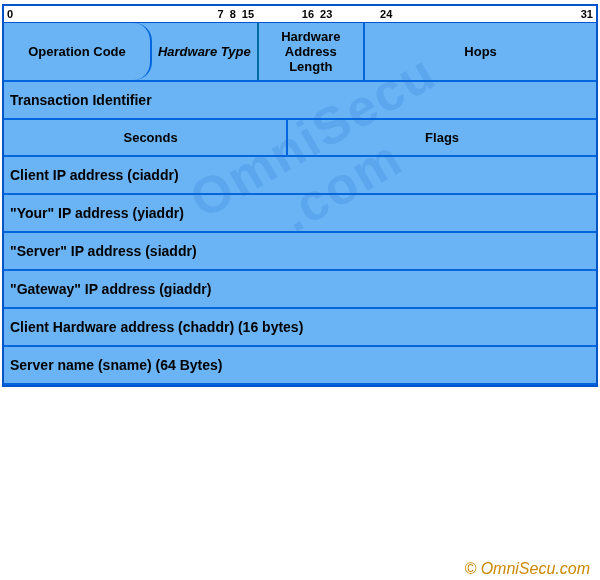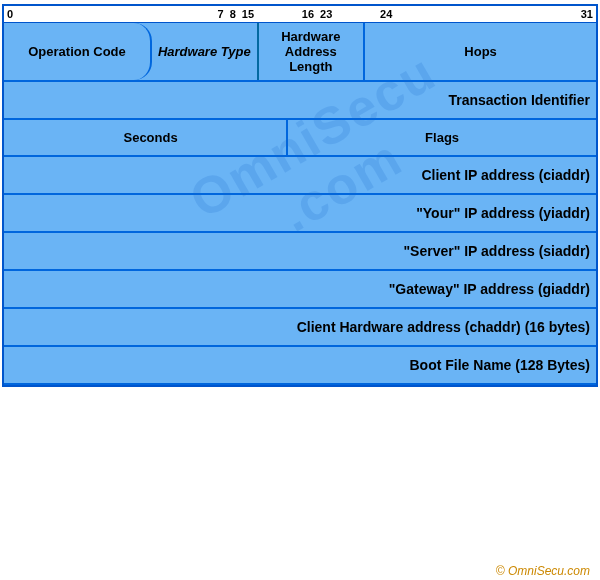--- a/index.html
+++ b/index.html
@@ -31,21 +31,21 @@
     .bit-header .right {
       text-align: right;
     }
     
     .row {
       display: flex;
       border-bottom: 2px solid #0066dd;
       background: #6ab4f5;
     }
     .row.full {
-      justify-content: flex-end;
+      justify-content: flex-start;
       align-items: center;
       padding: 10px 6px;
       font-weight: bold;
       font-size: 14px;
       color: #000;
       text-align: center;
     }
     .row.half {
       align-items: stretch;
     }
@@ -100,21 +100,21 @@
       white-space: nowrap;
       transform: translateX(-40%) rotate(-30deg);
       line-height: 1.1;
       text-align: center;
       letter-spacing: 2px;
     }
     .copyright {
       position: absolute;
       bottom: 6px;
       right: 10px;
-      font-size: 12px;
+      font-size: 16px;
       color: #cc8800;
       font-style: italic;
     }
     .outer-wrapper {
       position: relative;
       width: 600px;
       height: 580px;
       background: #fff;
     }
   </style>
@@ -170,21 +170,21 @@
     </div>
 
     <div class="row full">
       <span>"Gateway" IP address (giaddr)</span>
     </div>
 
     <div class="row full">
       <span>Client Hardware address (chaddr) (16 bytes)</span>
     </div>
 
+    <div class="row full">
+      <span>Server name (sname) (64 Bytes)</span>
+    </div>
 
-    <div class="row full">
-      <span>Boot File Name (128 Bytes)</span>
-    </div>
 
   </div>
 
   <div class="copyright">© OmniSecu.com</div>
 </div>
 
 </body></html>

